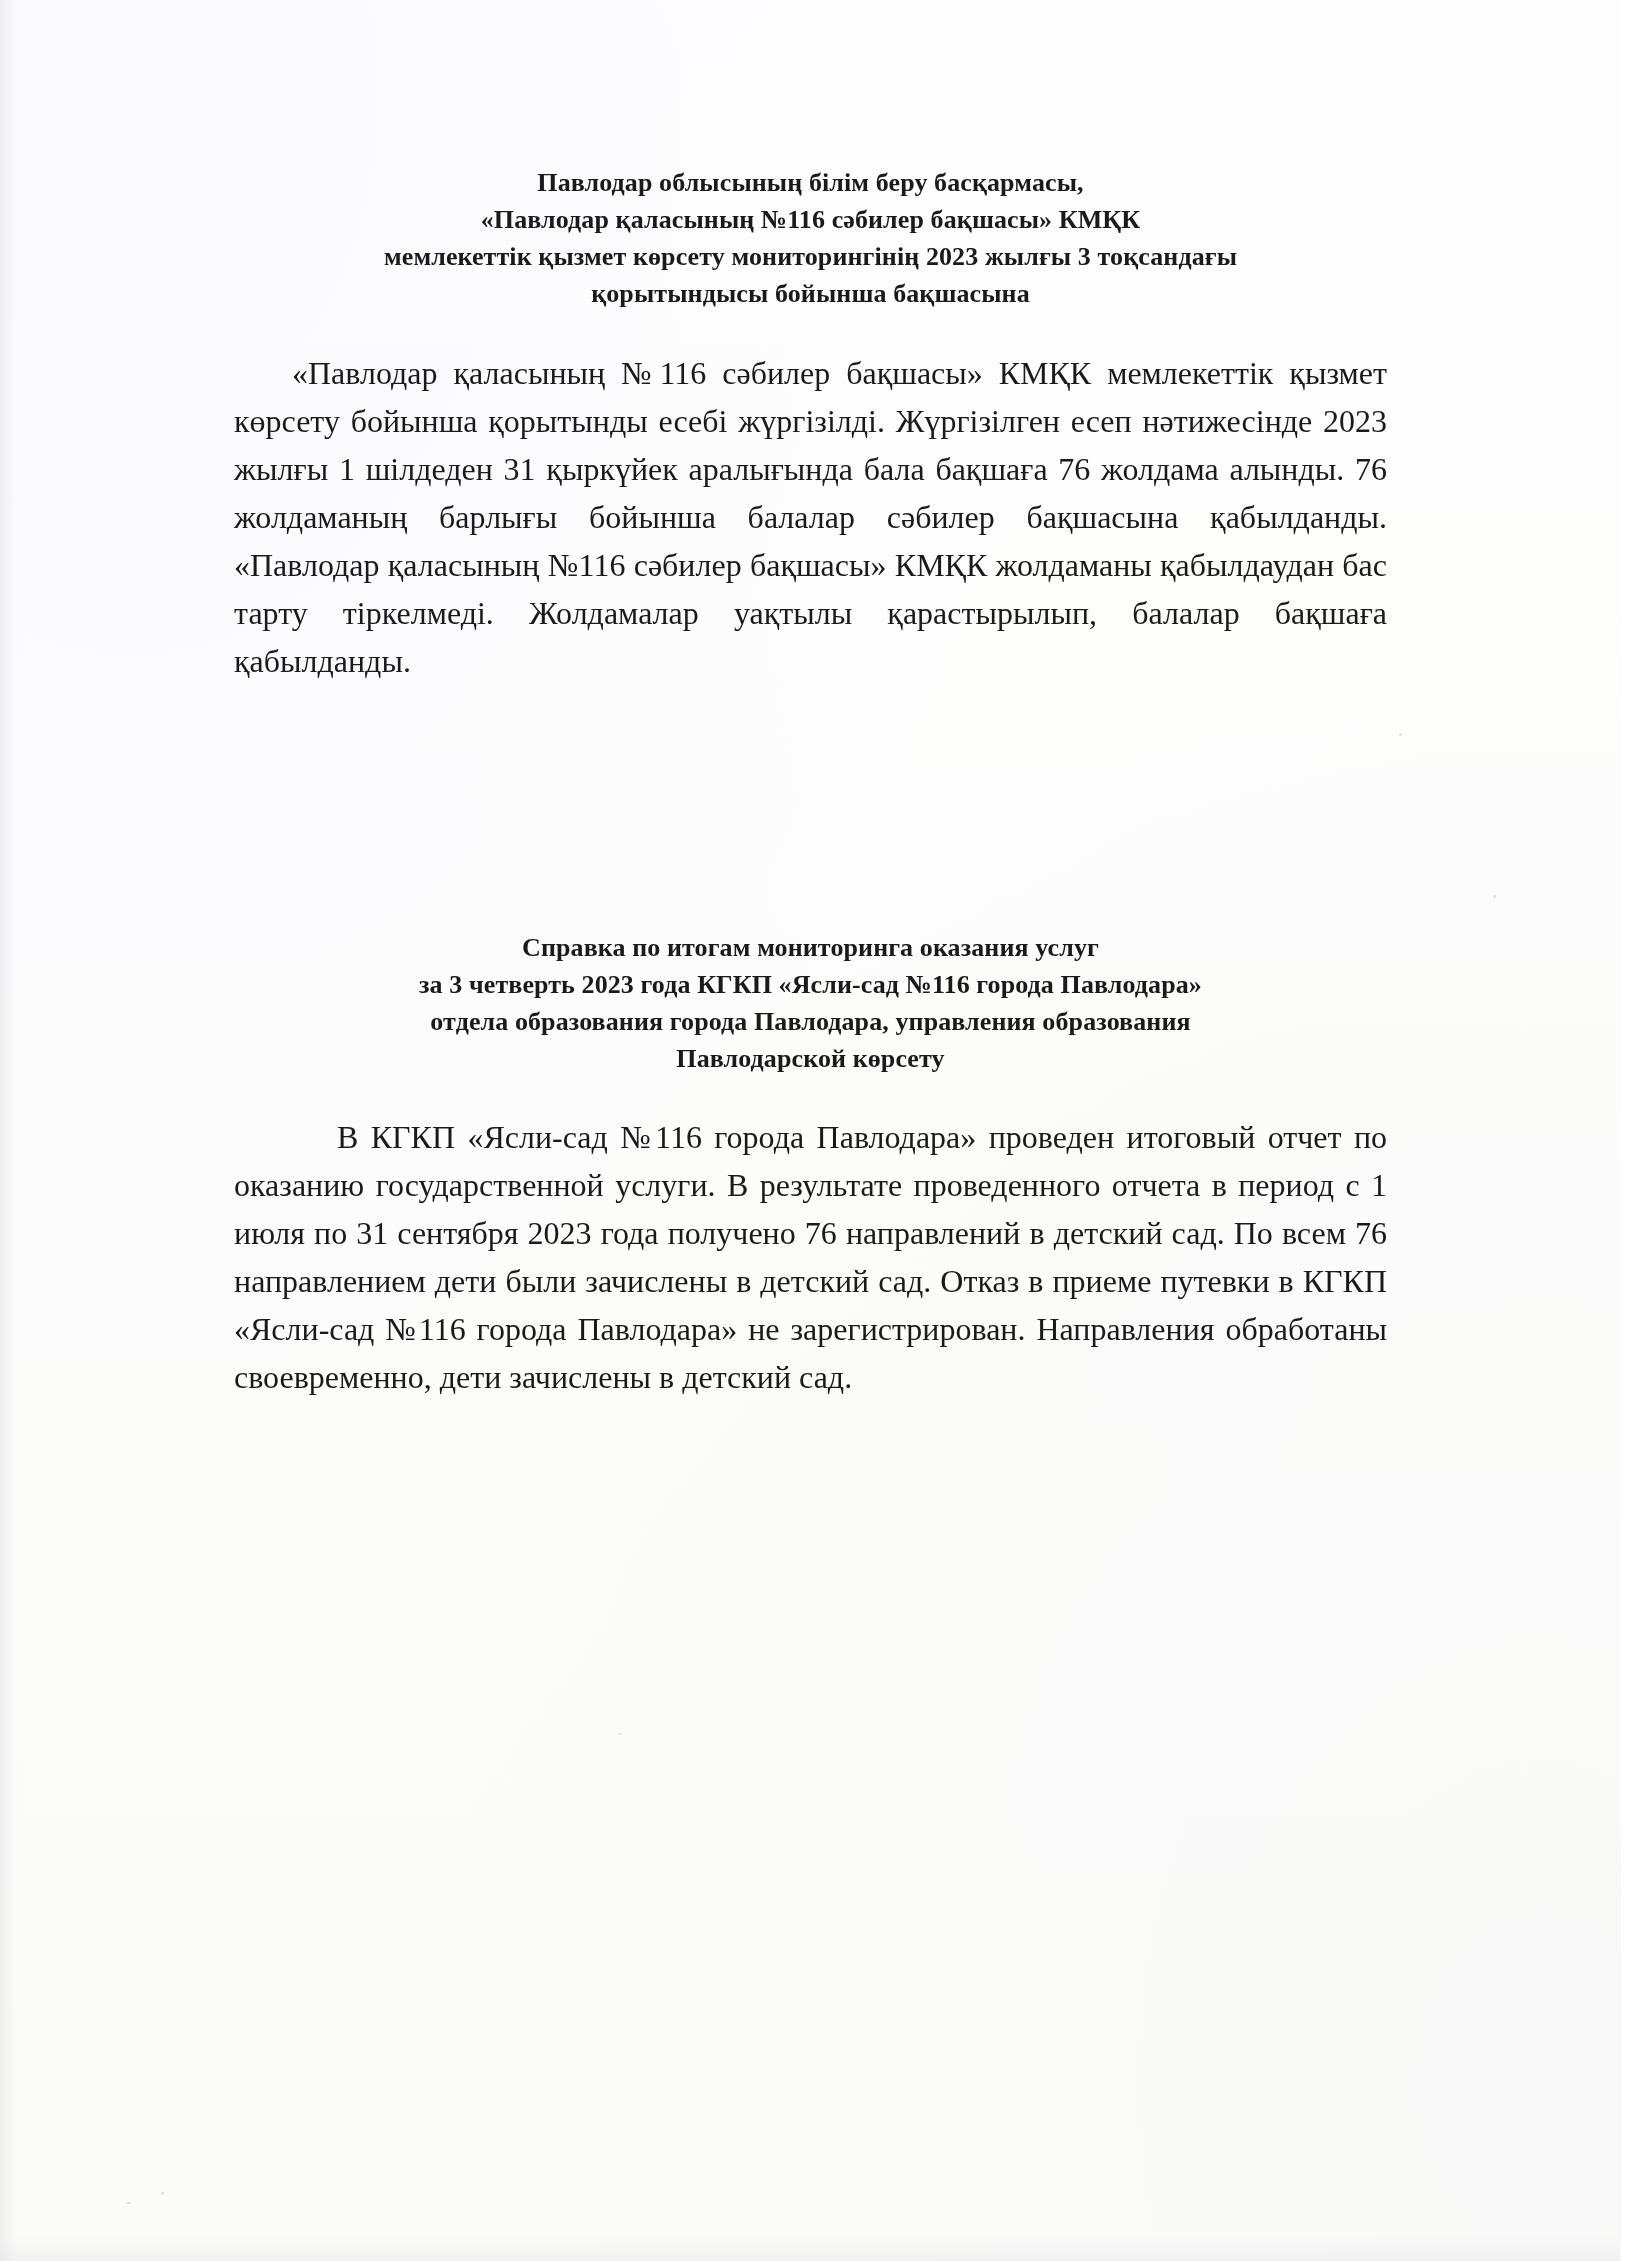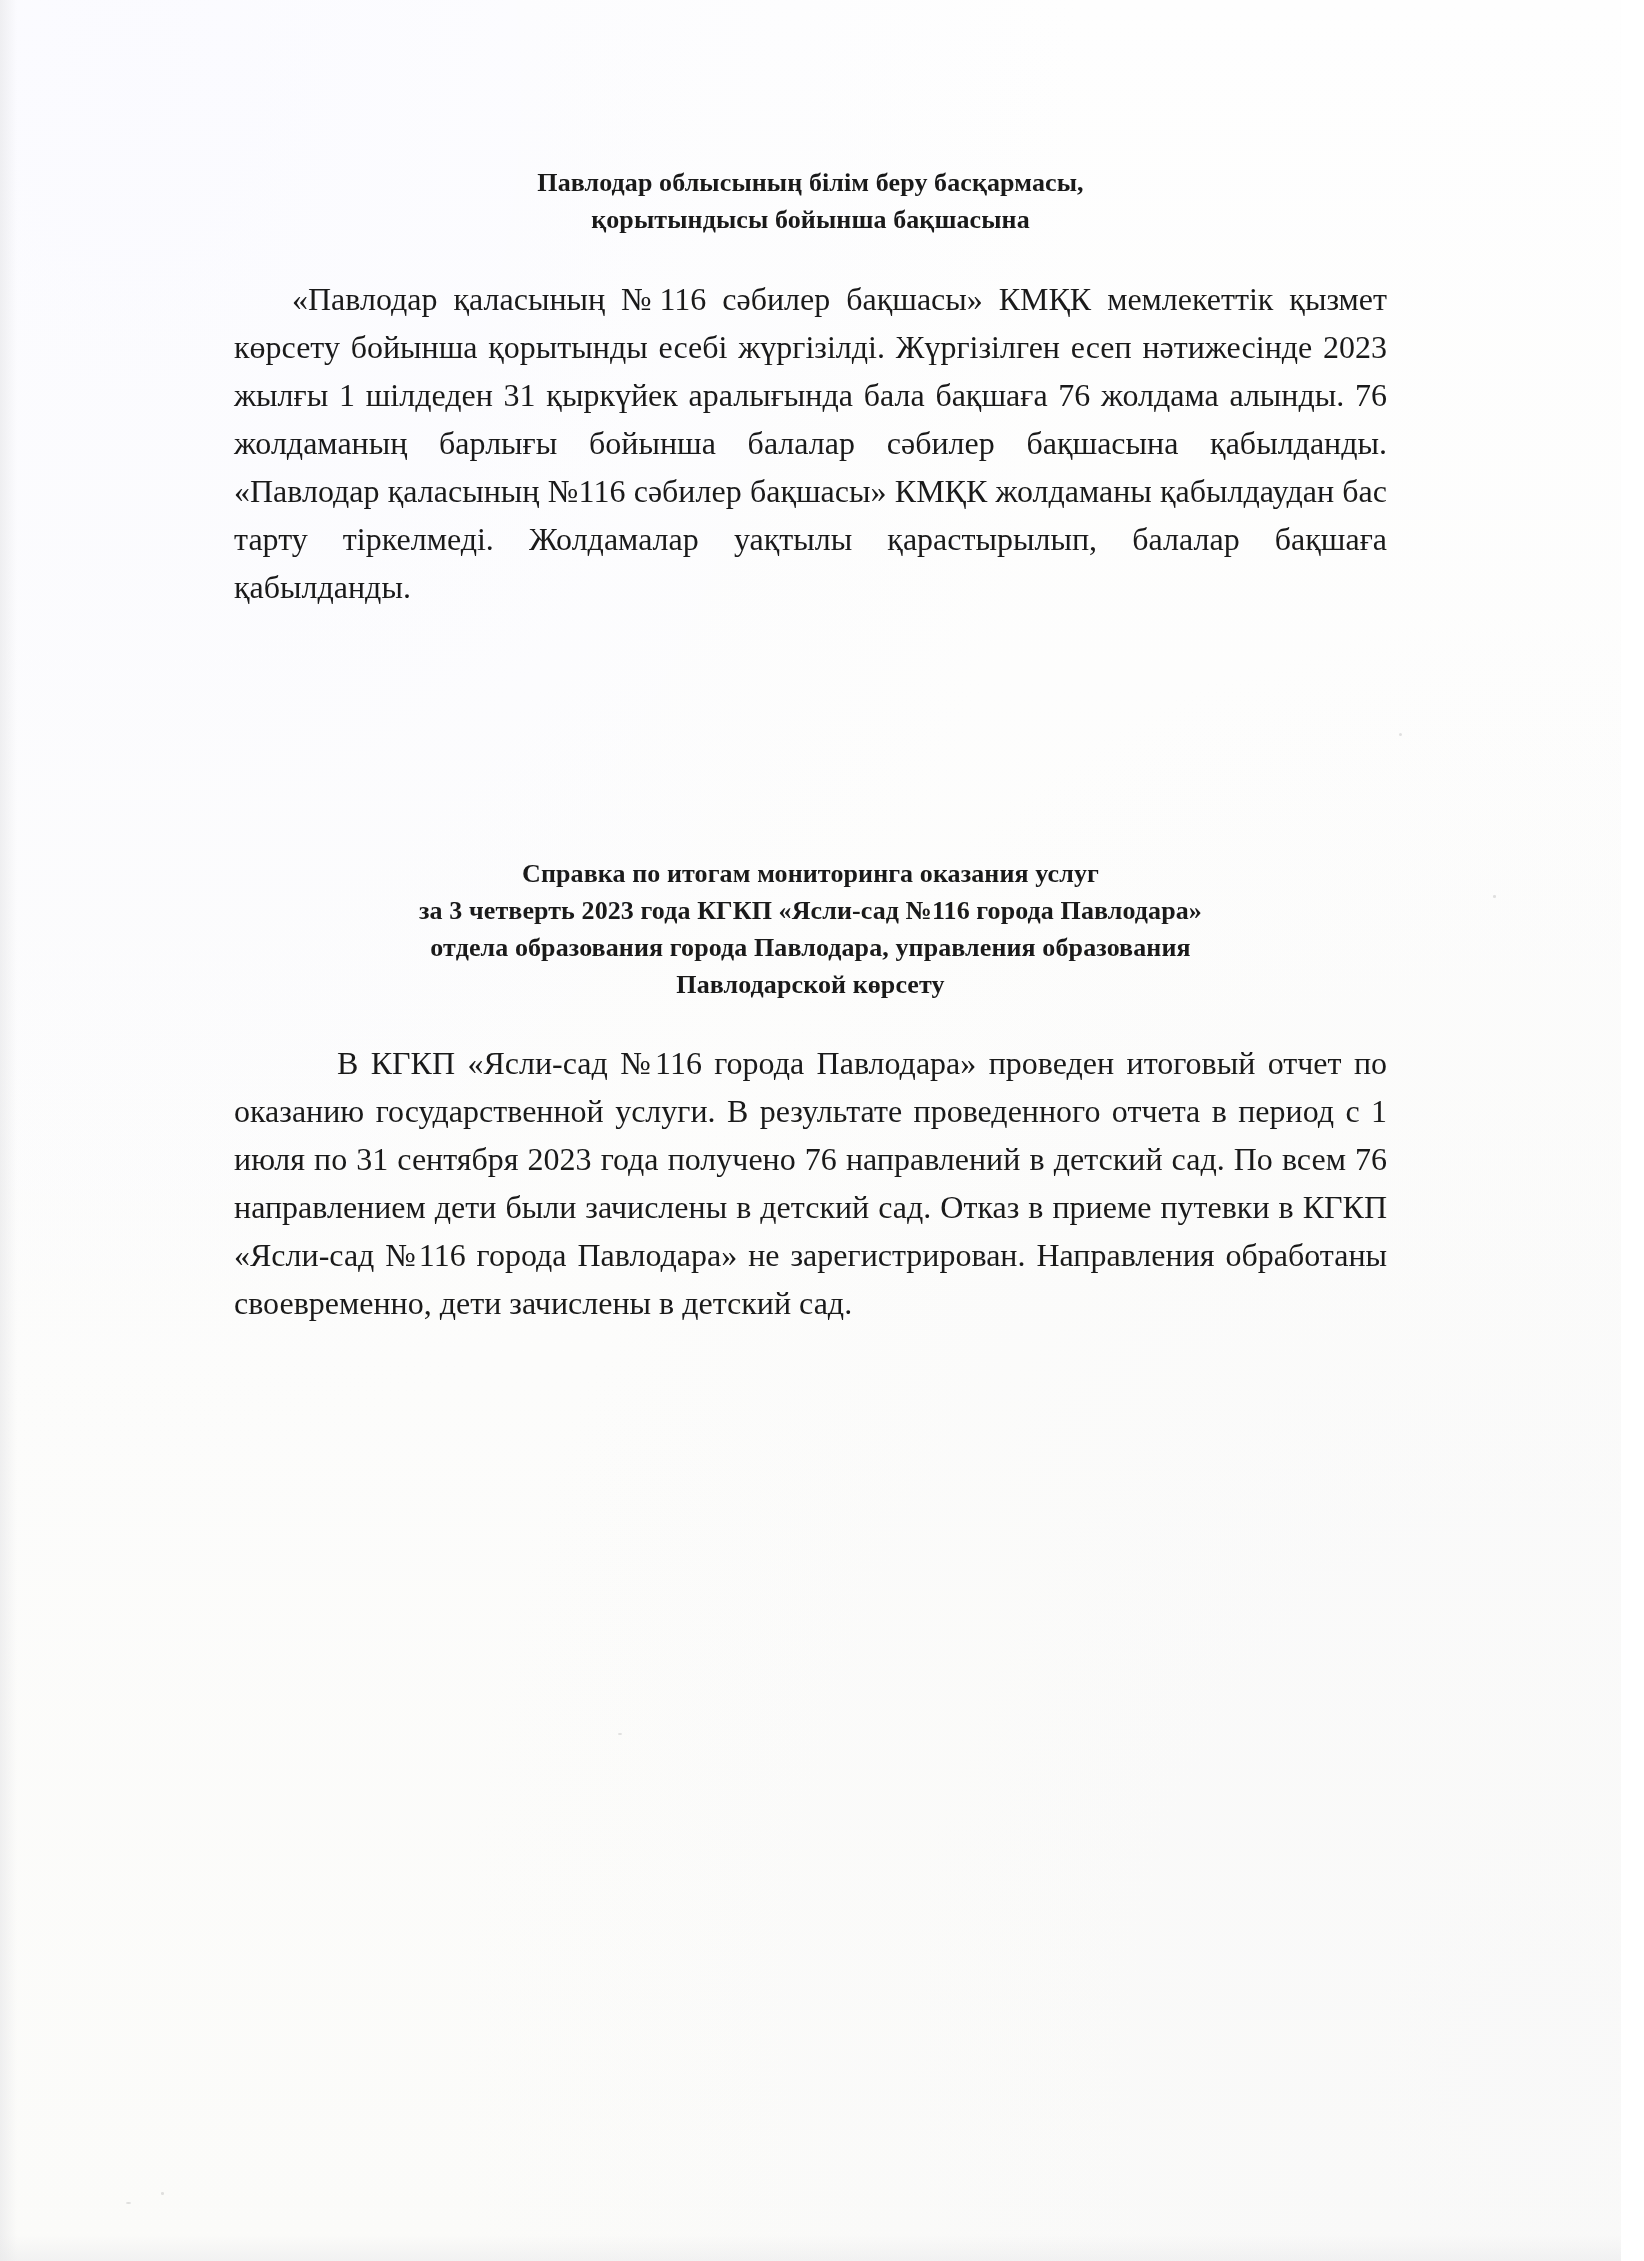--- a/index.html
+++ b/index.html
@@ -111,20 +111,22 @@
   <div class="speck s2"></div>
   <div class="speck s3"></div>
   <div class="speck s4"></div>
   <div class="speck s5"></div>
 
   <div class="content">
 
     <section class="doc-block">
       <h1 class="title">
         <span class="tline">Павлодар облысының білім беру басқармасы,</span>
+        <span class="tline">«Павлодар қаласының №116 сәбилер бақшасы» КМҚК</span>
+        <span class="tline">мемлекеттік қызмет көрсету мониторингінің 2023 жылғы 3 тоқсандағы</span>
         <span class="tline">қорытындысы бойынша бақшасына</span>
       </h1>
       <p class="body-par kk-par">«Павлодар қаласының №116 сәбилер бақшасы» КМҚК мемлекеттік қызмет көрсету бойынша қорытынды есебі жүргізілді. Жүргізілген есеп нәтижесінде 2023 жылғы 1 шілдеден 31 қыркүйек аралығында бала бақшаға 76 жолдама алынды. 76 жолдаманың барлығы  бойынша балалар сәбилер бақшасына қабылданды. «Павлодар қаласының №116 сәбилер бақшасы» КМҚК жолдаманы қабылдаудан бас тарту тіркелмеді. Жолдамалар уақтылы қарастырылып, балалар бақшаға қабылданды.</p>
     </section>
 
     <div class="gap-large"></div>
 
     <section class="doc-block">
       <h1 class="title title-ru">
         <span class="tline">Справка по итогам мониторинга оказания услуг</span>

